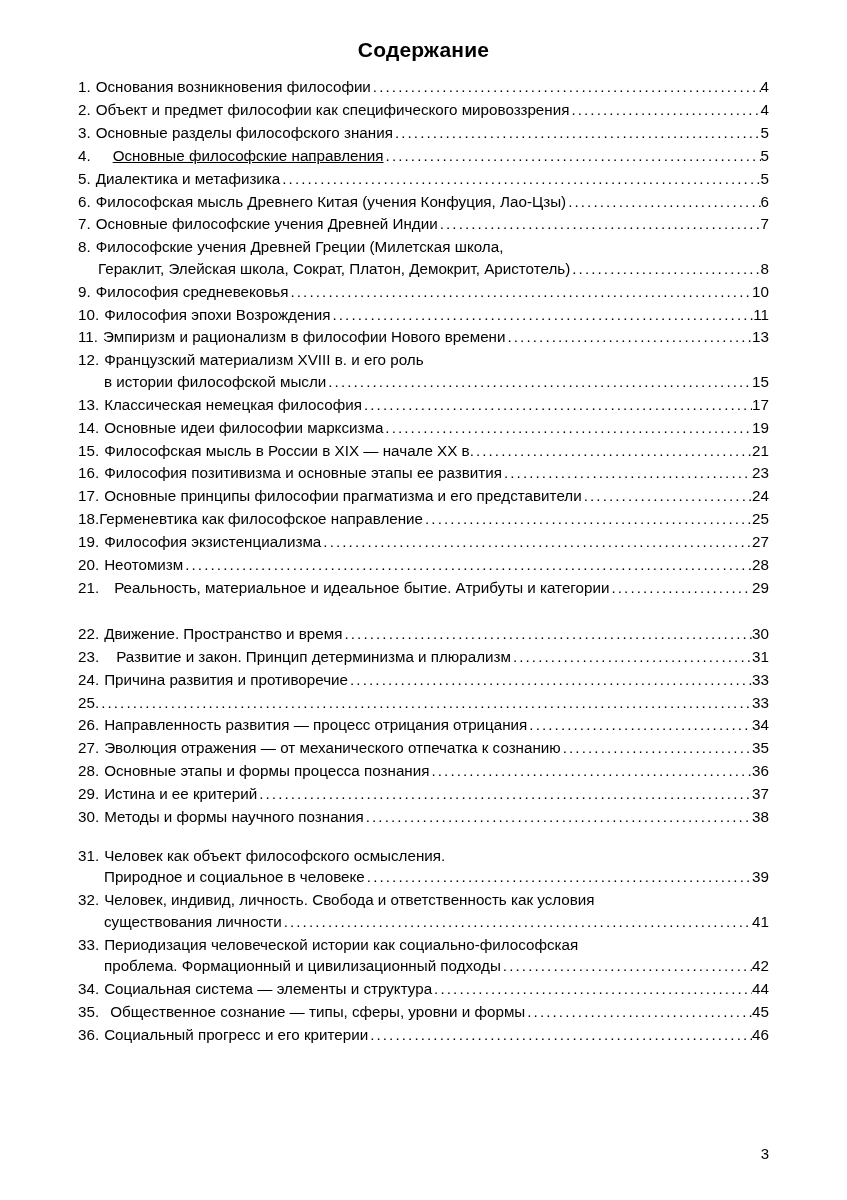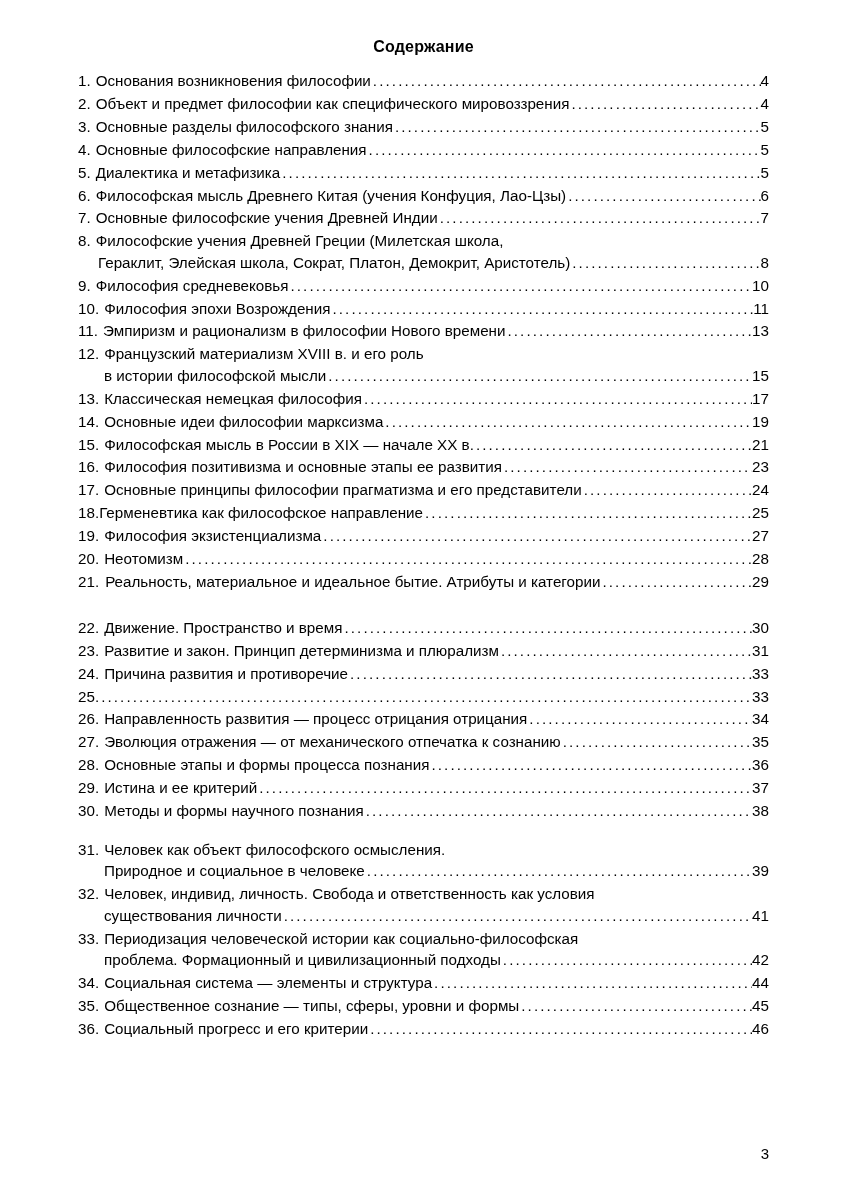--- a/index.html
+++ b/index.html
@@ -17,21 +17,21 @@
   .page {
     position: absolute;
     left: 0; top: 0;
     width: 847px;
     height: 1200px;
     box-sizing: border-box;
     padding: 38px 78px 0 78px;
   }
   .toc-title {
     text-align: center;
-    font-size: 16px;
+    font-size: 21px;
     font-weight: bold;
     letter-spacing: 0.2px;
     margin: 0 0 14px 0;
   }
   .toc-list {
     margin: 0;
     padding: 0;
     list-style: none;
   }
   .toc-entry {
@@ -118,21 +118,21 @@
         <div class="entry-line">
           <span class="entry-num">3.</span>
           <span class="entry-text" style="margin-left: 5px;">Основные разделы философского знания</span>
           <span class="leader"></span>
           <span class="entry-page">5</span>
         </div>
       </li>
       <li class="toc-entry">
         <div class="entry-line">
           <span class="entry-num">4.</span>
-          <span class="entry-text" style="margin-left: 5px;">Основные философские направления</span>
+          <span class="entry-text" style="margin-left: 22px; text-decoration: underline;">Основные философские направления</span>
           <span class="leader"></span>
           <span class="entry-page">5</span>
         </div>
       </li>
       <li class="toc-entry">
         <div class="entry-line">
           <span class="entry-num">5.</span>
           <span class="entry-text" style="margin-left: 5px;">Диалектика и метафизика</span>
           <span class="leader"></span>
           <span class="entry-page">5</span>
@@ -266,37 +266,37 @@
         <div class="entry-line">
           <span class="entry-num">20.</span>
           <span class="entry-text" style="margin-left: 5px;">Неотомизм</span>
           <span class="leader"></span>
           <span class="entry-page">28</span>
         </div>
       </li>
       <li class="toc-entry">
         <div class="entry-line">
           <span class="entry-num">21.</span>
-          <span class="entry-text" style="margin-left: 6px;">Реальность, материальное и идеальное бытие. Атрибуты и категории</span>
+          <span class="entry-text" style="margin-left: 15px;">Реальность, материальное и идеальное бытие. Атрибуты и категории</span>
           <span class="leader"></span>
           <span class="entry-page">29</span>
         </div>
       </li>
       <li class="toc-entry">
         <div class="entry-line">
           <span class="entry-num">22.</span>
           <span class="entry-text" style="margin-left: 5px; margin-top: 23px;">Движение. Пространство и время</span>
           <span class="leader"></span>
           <span class="entry-page">30</span>
         </div>
       </li>
       <li class="toc-entry">
         <div class="entry-line">
           <span class="entry-num">23.</span>
-          <span class="entry-text" style="margin-left: 5px;">Развитие и закон. Принцип детерминизма и плюрализм</span>
+          <span class="entry-text" style="margin-left: 17px;">Развитие и закон. Принцип детерминизма и плюрализм</span>
           <span class="leader"></span>
           <span class="entry-page">31</span>
         </div>
       </li>
       <li class="toc-entry">
         <div class="entry-line">
           <span class="entry-num">24.</span>
           <span class="entry-text" style="margin-left: 5px;">Причина развития и противоречие</span>
           <span class="leader"></span>
           <span class="entry-page">33</span>
@@ -395,21 +395,21 @@
         <div class="entry-line">
           <span class="entry-num">34.</span>
           <span class="entry-text" style="margin-left: 5px;">Социальная система — элементы и структура</span>
           <span class="leader"></span>
           <span class="entry-page">44</span>
         </div>
       </li>
       <li class="toc-entry">
         <div class="entry-line">
           <span class="entry-num">35.</span>
-          <span class="entry-text" style="margin-left: 5px;">Общественное сознание — типы, сферы, уровни и формы</span>
+          <span class="entry-text" style="margin-left: 11px;">Общественное сознание — типы, сферы, уровни и формы</span>
           <span class="leader"></span>
           <span class="entry-page">45</span>
         </div>
       </li>
       <li class="toc-entry">
         <div class="entry-line">
           <span class="entry-num">36.</span>
           <span class="entry-text" style="margin-left: 5px;">Социальный прогресс и его критерии</span>
           <span class="leader"></span>
           <span class="entry-page">46</span>

